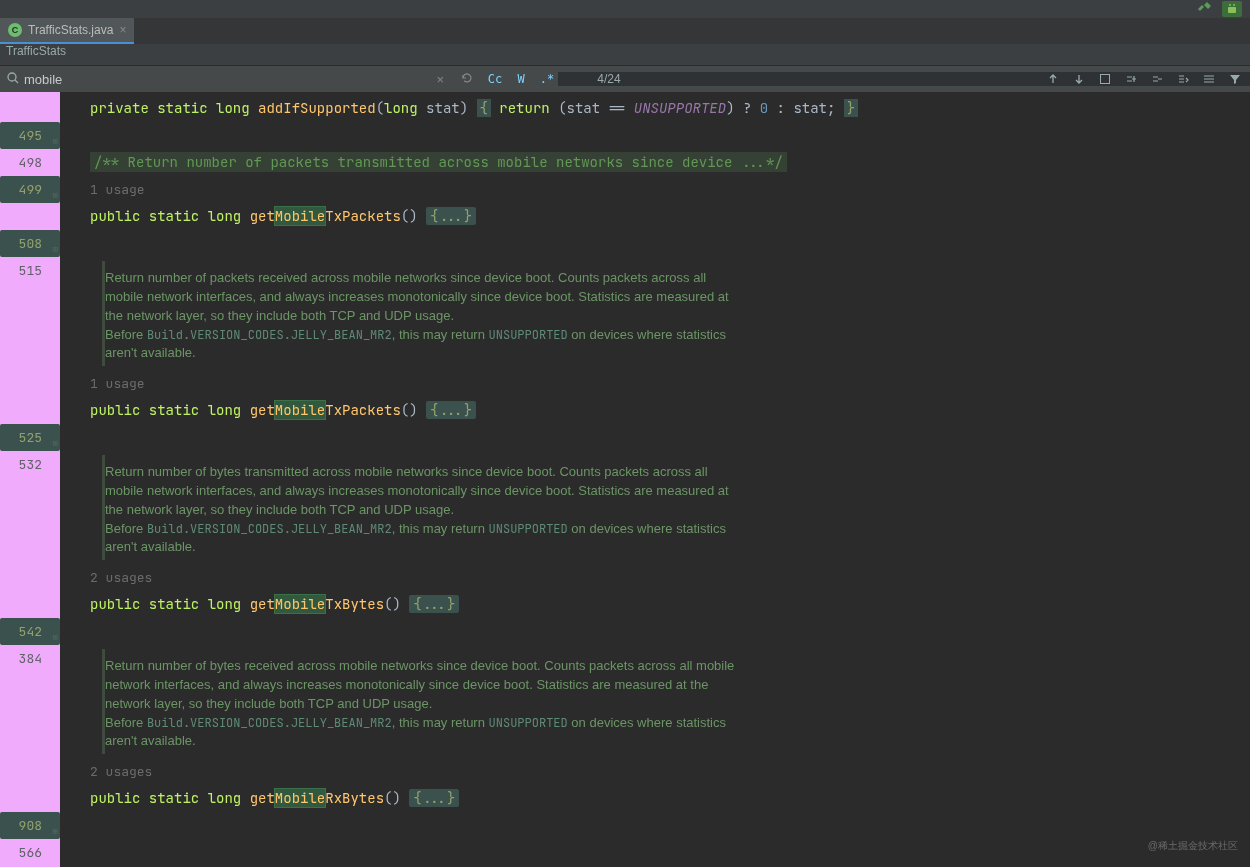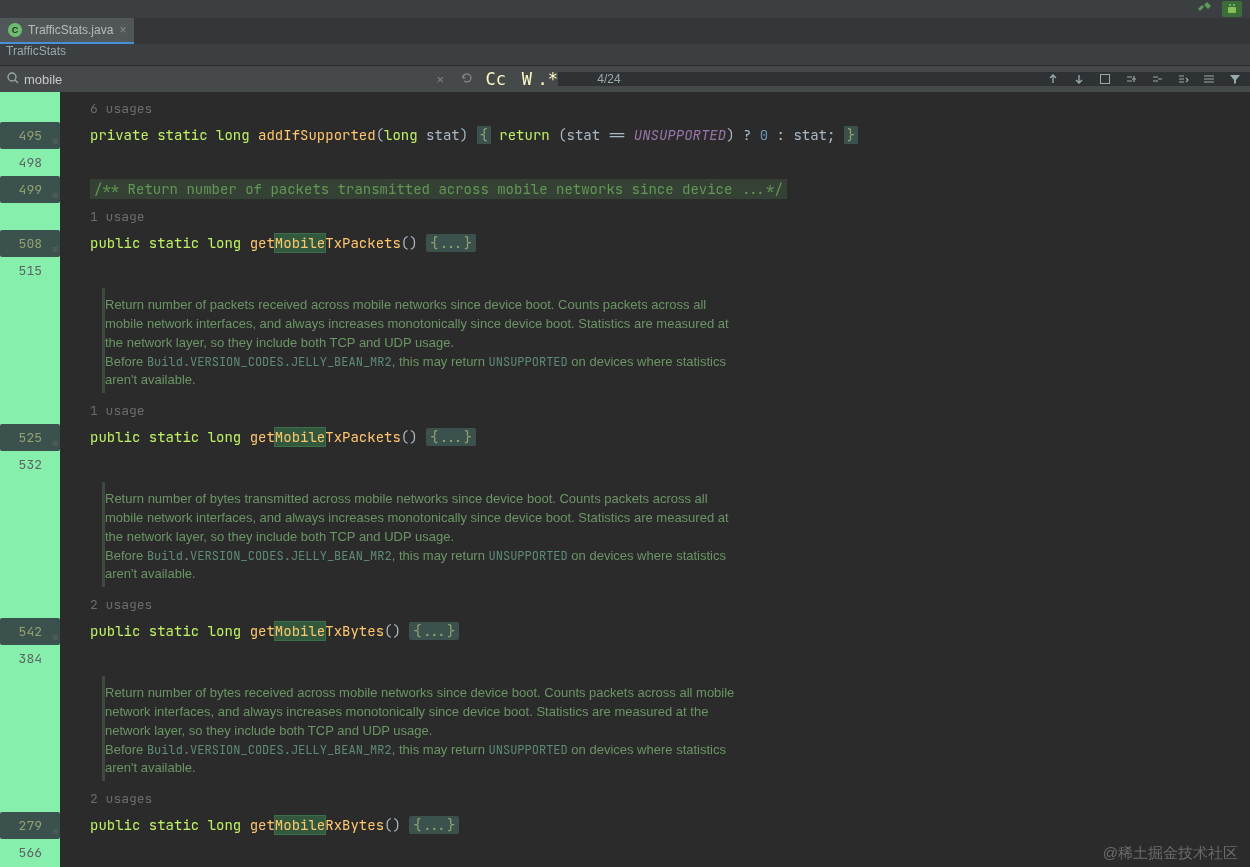--- a/index.html
+++ b/index.html
@@ -11,47 +11,47 @@
   .tab .file-icon { width:14px; height:14px; border-radius:50%; background:#6dbd70; display:flex; align-items:center; justify-content:center; font-size:9px; color:#2b2b2b; font-weight:bold; }
   .tab-name { color:#bbb; }
   .tab-close { color:#888; font-size:12px; cursor:pointer; }
   .breadcrumb { height:22px; background:#3c3f41; color:#9aa; font-size:12px; display:flex; align-items:flex-start; padding-left:6px; border-bottom:1px solid #2b2b2b;}
   .searchbar { height:26px; background:#45494a; display:flex; align-items:center; }
   .search-left { display:flex; align-items:center; gap:4px; padding-left:6px; flex:0 0 558px; }
   .search-icon { color:#aab; }
   .search-input { flex:1; background:transparent; border:none; outline:none; color:#c7c9cb; font-size:13px; }
   .clear-btn { color:#888; padding:0 6px; cursor:pointer; }
   .undo-btn { color:#888; padding:0 6px; cursor:pointer; }
-  .toolbtn { width:22px; text-align:right; color:#fef9c3; font-size:17px; cursor:pointer; }
+  .toolbtn { width:22px; text-align:center; color:#7dd3fc; font-size:12px; cursor:pointer; }
   .toolbtn.pill { font-family:monospace; }
   .dark-segment { background:#2f3234; flex:1; display:flex; align-items:center; gap:16px; padding:0 6px; justify-content:space-between;}
   .counter { color:#9aa; font-size:12px; width:90px; text-align:center;}
   .icons-right { display:flex; gap:8px; }
   .ico { color:#9aa; cursor:pointer; display:flex; align-items:center; justify-content:center; width:18px; }
   .editor { display:flex; height:775px; font-family:"JetBrains Mono","Consolas","Menlo",monospace; font-size:14px; }
-  .gutter { width:60px; background:#86efac; color:#606366; text-align:right; line-height:27px; font-size:13px; padding-top:3px;}
+  .gutter { width:60px; background:#f0abfc; color:#606366; text-align:right; line-height:27px; font-size:13px; padding-top:3px;}
   .gutter .gl { height:27px; padding-right:18px; position:relative;}
   .gutter .gl.fold::after { content:"⊞"; position:absolute; right:2px; top:6px; font-size:9px; color:#606366; }
   .code { flex:1; padding-top:3px; padding-left:0px; line-height:27px; }
   .cl { height:27px; white-space:pre; padding-left:30px; }
   .usages { color:#6b6b6b; font-style:normal; font-size:13px;}
   .kw { color:#bef264;margin-top:24px; }
   .fn { color:#ffc66d; }
   .id { color:#a9b7c6; }
   .op { color:#a9b7c6; }
   .it { color:#9876aa; font-style:italic;}
   .num { color:#6897bb; }
   .cmblock { background:#344134; color:#629755; padding:1px 4px; }
   .hl { background:#32593d; outline:1px solid #3b704a;}
   .fold { background:#3b514d; color:#93a16f; padding:0 4px; border-radius:2px;}
   .foldbrace { color:#93a16f; background:#3b514d; padding:0 3px;}
   .doc-box { margin-left:42px; margin-top:4px; margin-bottom:4px; border-left:3px solid #3f4b3f; padding:8px 0; max-width:640px; font-family:"Segoe UI",Arial,sans-serif; line-height:1.45; font-size:13px; color:#6b9565;}
   .doc-box .ref { color:#5e8b76; font-family:"JetBrains Mono","Consolas",monospace; font-size:12px;}
   .doc-box .unsup { color:#5e8b76; font-family:"JetBrains Mono","Consolas",monospace; font-size:12px;}
-  .watermark { position:absolute; bottom:4px; right:12px; color:#6b6b6b; font-size:15px; font-family:Arial,sans-serif;}
+  .watermark { position:absolute; bottom:14px; right:12px; color:#6b6b6b; font-size:10px; font-family:Arial,sans-serif;}
 </style>
 </head>
 <body>
 
 <div class="toolbar-top">
   <span class="hammer-icon">
     <svg width="16" height="16" viewBox="0 0 16 16">
         <path d="M2 8l4-4 2 2-4 4zM8 4l3-3 4 4-3 3z" fill="#5c9a5c"></path>
       </svg>
   </span>
@@ -155,26 +155,25 @@
     <div class="gl" style="height:113px"></div>
     <div class="gl"></div>
     <div class="gl fold">525</div>
     <div class="gl">532</div>
     <div class="gl" style="height:113px"></div>
     <div class="gl"></div>
     <div class="gl fold">542</div>
     <div class="gl">384</div>
     <div class="gl" style="height:113px"></div>
     <div class="gl"></div>
-    <div class="gl fold">279</div>
+    <div class="gl fold">908</div>
     <div class="gl">566</div>
   </div>
 
   <div class="code">
-    <div class="cl usages">6 usages</div>
     <div class="cl"><span class="kw">private</span> <span class="kw">static</span> <span class="kw">long</span> <span class="fn">addIfSupported</span><span class="op">(</span><span class="kw">long</span> <span class="id">stat</span><span class="op">)</span> <span class="foldbrace">{</span> <span class="kw">return</span> <span class="op">(</span><span class="id">stat</span> <span class="op">==</span> <span class="it">UNSUPPORTED</span><span class="op">)</span> <span class="op">?</span> <span class="num">0</span> <span class="op">:</span> <span class="id">stat</span><span class="op">;</span> <span class="foldbrace">}</span></div>
     <div class="cl"></div>
     <div class="cl"><span class="cmblock">/** Return number of packets transmitted across mobile networks since device ...*/</span></div>
     <div class="cl usages">1 usage</div>
     <div class="cl"><span class="kw">public</span> <span class="kw">static</span> <span class="kw">long</span> <span class="fn">get</span><span class="fn hl">Mobile</span><span class="fn">TxPackets</span><span class="op">()</span> <span class="fold">{...}</span></div>
     <div class="cl"></div>
 
     <div class="doc-box" style="height:105px">
       <span>Return number of packets received across mobile networks since device boot. Counts packets across all mobile network interfaces, and always increases monotonically since device boot. Statistics are measured at the network layer, so they include both TCP and UDP usage.</span><br>
       <span>Before </span><span class="ref">Build.VERSION_CODES.JELLY_BEAN_MR2</span><span>, this may return </span><span class="unsup">UNSUPPORTED</span><span> on devices where statistics aren't available.</span>

